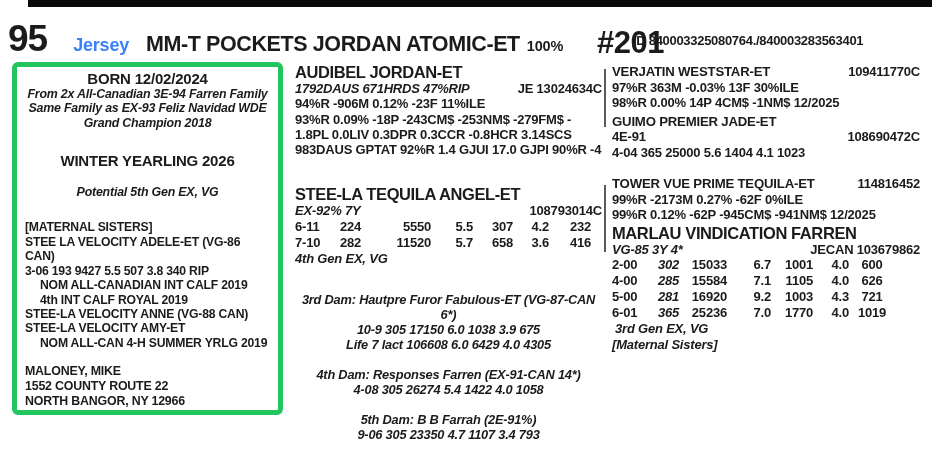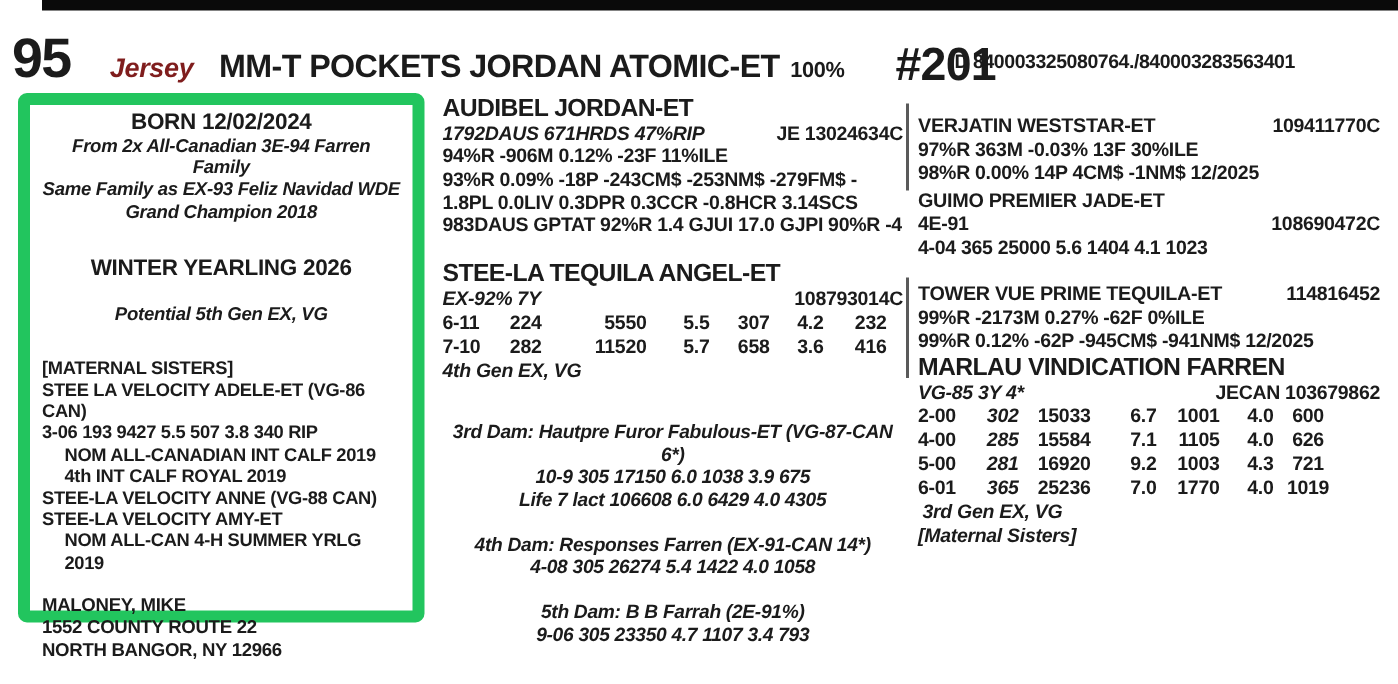--- a/index.html
+++ b/index.html
@@ -5,56 +5,56 @@
   html,body{margin:0;padding:0;background:#fff;}
   .page{
     position:relative; width:932px; height:456px; background:#ffffff;
     font-family:"Liberation Sans","DejaVu Sans",sans-serif;
     color:#1b1b1b; overflow:hidden; font-weight:700; letter-spacing:-0.2px;
   }
   .topbar{position:absolute; left:28px; top:0; width:904px; height:7px; background:#0a0a0a;}
   
   .hdr{position:absolute; left:8px; top:18px; display:flex; align-items:baseline; white-space:nowrap;}
   .hdr-lot{font-size:37px; font-weight:800; letter-spacing:-1px;}
-  .hdr-breed{font-size:18px; font-style:italic; color:#7f1d1d; margin-left:26px;}
+  .hdr-breed{font-size:18px; color:#3b82f6; margin-left:26px;}
   .hdr-name{font-size:21.5px; font-weight:800; margin-left:17px; letter-spacing:-0.4px;}
   .hdr-purity{font-size:14.5px; font-weight:800; margin-left:7px;}
   .hdr-tag{position:absolute; left:597px; top:25px; font-size:31px; font-weight:800; letter-spacing:-0.5px;}
   .hdr-id{position:absolute; left:633px; top:33px; font-size:13px; font-weight:700; letter-spacing:-0.3px;}
   
   .info-box{
     position:absolute; left:12px; top:62px; width:271px; height:353px;
-    border:8px solid #22c55e; border-radius:6px; box-sizing:border-box;
+    border:5px solid #22c55e; border-radius:6px; box-sizing:border-box;
     padding:5px 8px 0 8px; font-size:12.4px; line-height:14.7px;
   }
   .ctr{text-align:center;}
   .born{font-size:15px; font-weight:800;}
   .notes div{font-style:italic;}
   .class-label{font-size:15px; font-weight:800; margin-top:23px;}
   .potential{font-style:italic; margin-top:16px;}
   .sis-hdr{margin-top:21px; text-align:left; font-size:12.2px;}
   .sis-list{text-align:left; font-size:12.2px; line-height:14.4px;}
   .sis-list .ind{padding-left:15px;}
   .consignor{margin-top:14px; text-align:left; font-size:12.4px; line-height:15px;}
   
   .col-mid{position:absolute; left:295px; top:63px; width:307px; font-size:13px; line-height:15.3px;}
   .animal-h{font-size:16.5px; font-weight:800; letter-spacing:-0.4px; line-height:18px;}
   .regline{display:flex; justify-content:space-between; align-items:baseline;}
   .regline .lft{font-style:italic;}
-  .dam-block{margin-top:16px;}
+  .dam-block{margin-top:28px;}
   .note-it{font-style:italic;}
   .lrow span{display:inline-block; text-align:right;}
   .lrow .c0{text-align:left;}
   .lrow.mid .c0{width:33px;} .lrow.mid .c1{width:33px;} .lrow.mid .c2{width:70px;}
   .lrow.mid .c3{width:42px;} .lrow.mid .c4{width:40px;} .lrow.mid .c5{width:36px;} .lrow.mid .c6{width:42px;}
   .lrow{line-height:16px;}
   .ancestors{margin-top:26px; text-align:center; font-style:italic; font-size:12.8px; line-height:15px;}
   .anc{margin-bottom:15px;}
   
-  .col-right{position:absolute; left:612px; top:76px; width:308px; font-size:13px; line-height:15.5px;}
+  .col-right{position:absolute; left:612px; top:64px; width:308px; font-size:13px; line-height:15.5px;}
   .rname{font-size:13.2px; font-weight:800;}
   .rreg{font-weight:700; font-size:13px;}
   .rb2{margin-top:3px;}
   .rb3{margin-top:16px;}
   .marlau-h{font-size:16.5px; font-weight:800; letter-spacing:-0.4px; line-height:18px; margin-top:1px;}
   .lrow.rgt .c0{width:33px;} .lrow.rgt .c1{width:34px;font-style:italic;} .lrow.rgt .c2{width:48px;}
   .lrow.rgt .c3{width:44px;} .lrow.rgt .c4{width:42px;} .lrow.rgt .c5{width:36px;} .lrow.rgt .c6{width:46px;text-align:center;}
   .gen-note{font-style:italic; padding-left:3px;}
   .rsis{font-style:italic; line-height:15px;}
   .rsis .ind{padding-left:13px;}

